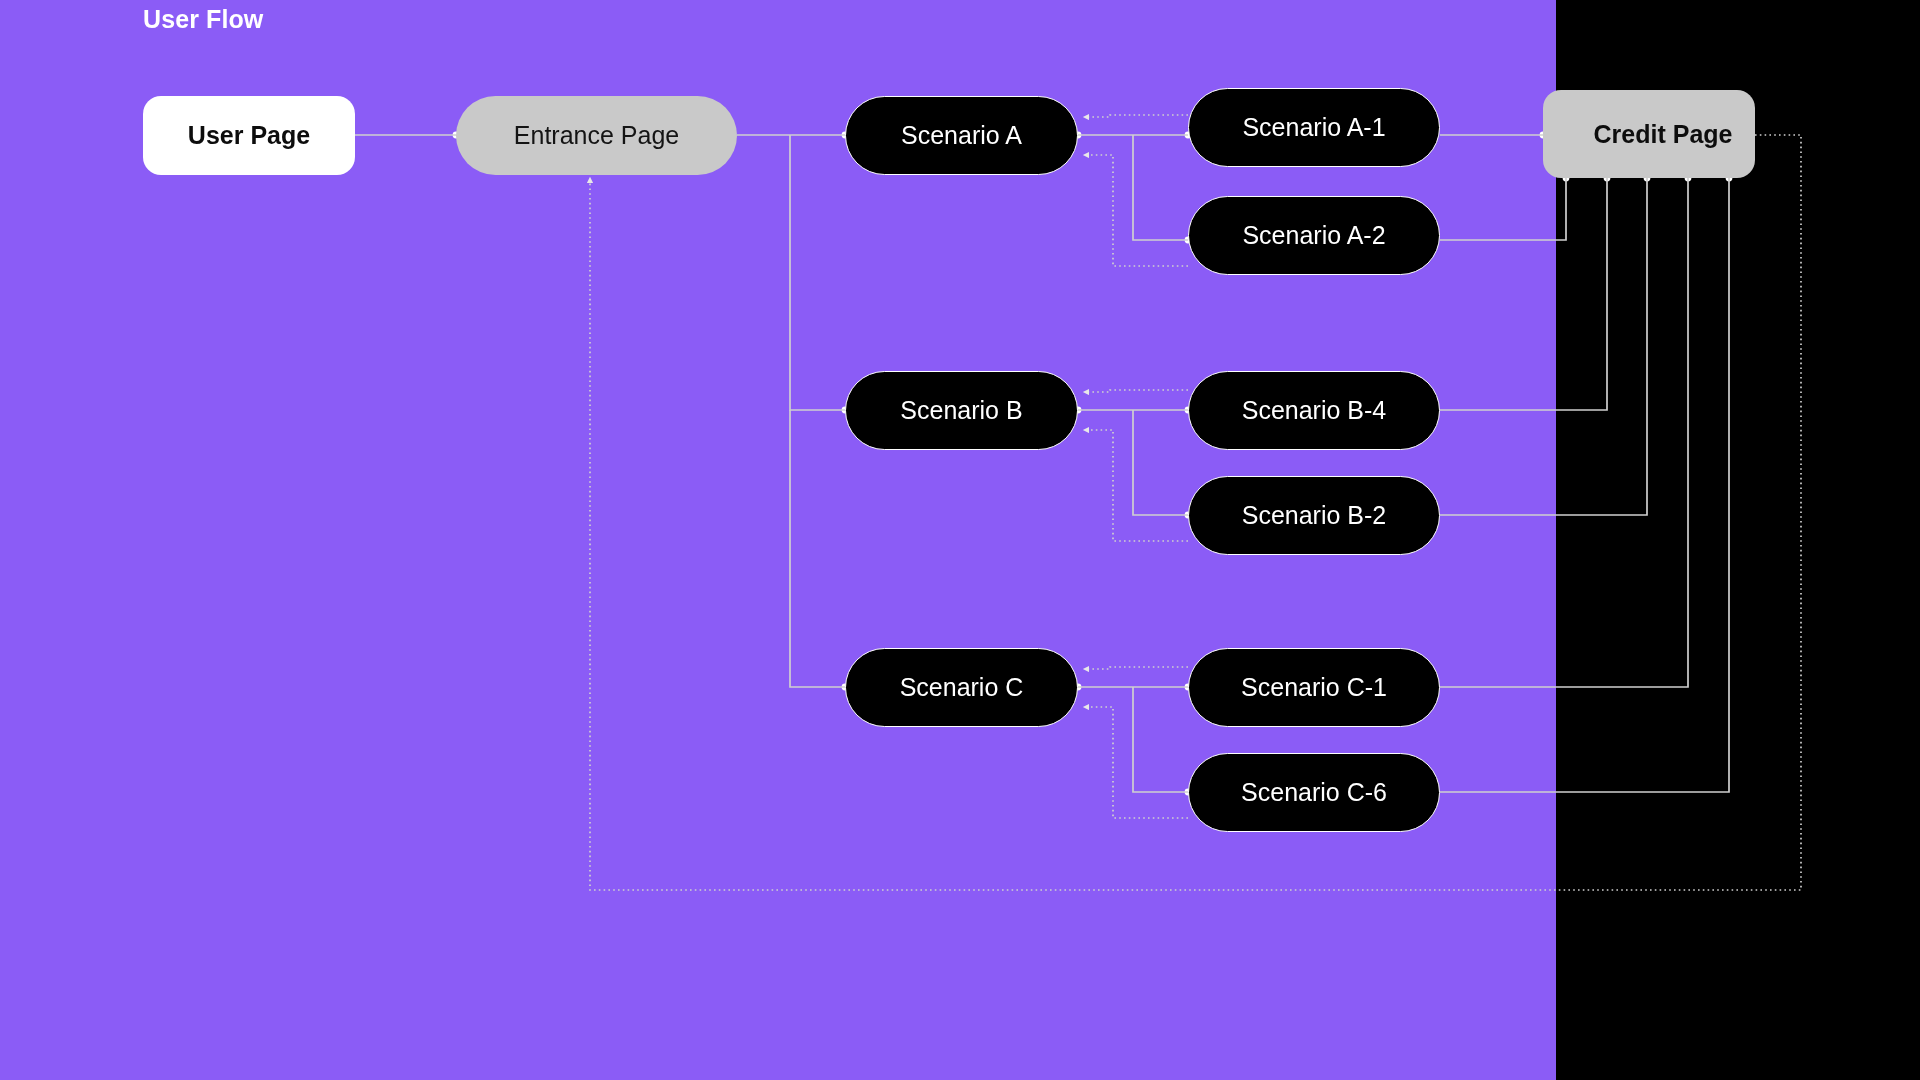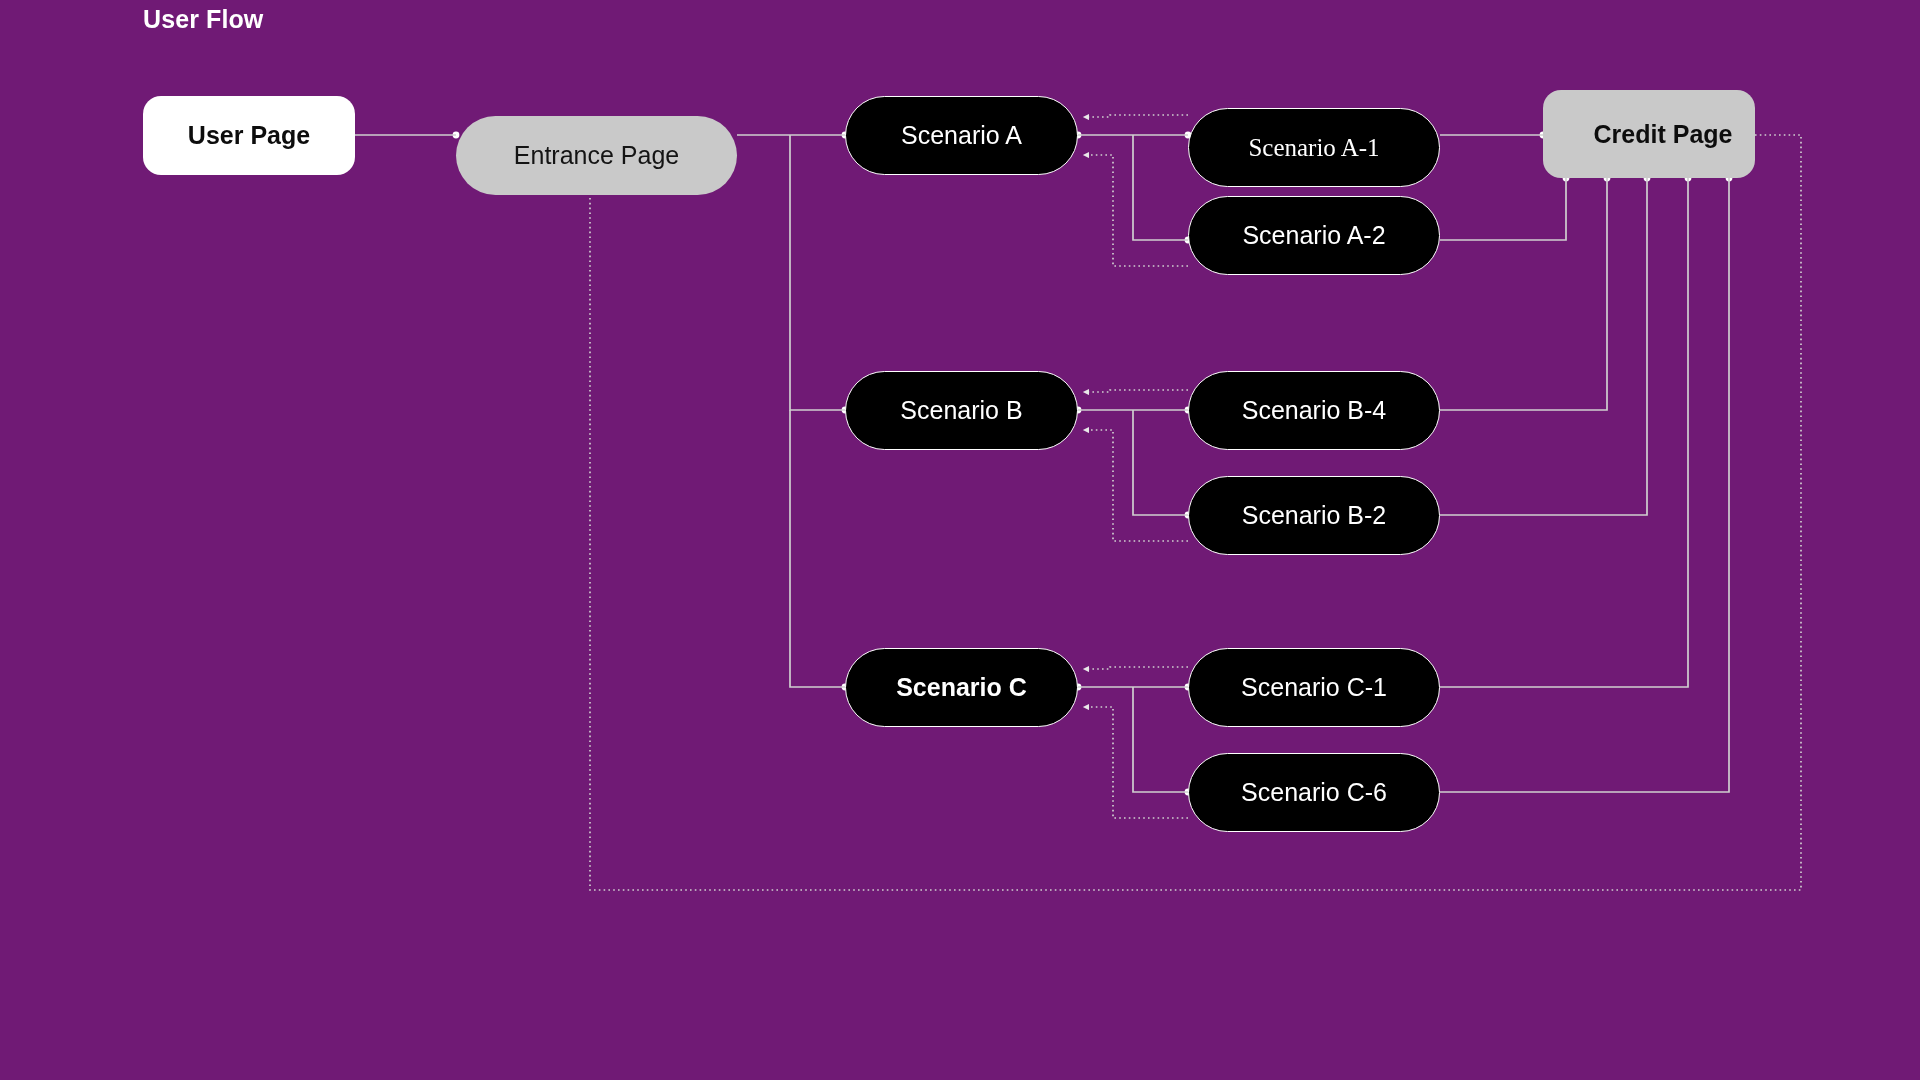--- a/index.html
+++ b/index.html
@@ -7,23 +7,23 @@
     margin: 0;
     padding: 0;
     background: #000000;
     width: 1920px;
     height: 1080px;
     overflow: hidden;
     font-family: "Liberation Sans", "DejaVu Sans", sans-serif;
   }
   #canvas {
     position: relative;
-    width: 1920px;
+    width: 1556px;
     height: 1080px;
-    background: #701a75;
+    background: #8b5cf6;
   }
   #edges {
     position: absolute;
     left: 0; top: 0;
     width: 1920px;
     height: 1080px;
     pointer-events: none;
   }
   .diagram-title {
     position: absolute;
@@ -55,21 +55,20 @@
     font-weight: bold;
     font-size: 25px;
   }
   
   .node.style-gray-pill {
     background: #c9c9c9;
     border-radius: 999px;
     color: #141414;
     font-weight: normal;
     font-size: 25px;
-    margin-top: 20px;
   }
   
   .node.style-gray-rect {
     background: #c9c9c9;
     border-radius: 18px;
     color: #0d0d0d;
     font-weight: bold;
     font-size: 25px;
   }
   
@@ -152,39 +151,39 @@
   <div id="node-layer">
       <div class="node style-white" style="left: 143px; top: 96px; width: 212px; height: 79px;">
         <span class="node-label">User Page</span>
       </div>
       <div class="node style-gray-pill" style="left: 456px; top: 96px; width: 281px; height: 79px;">
         <span class="node-label">Entrance Page</span>
       </div>
       <div class="node style-outline-pill" style="left: 845px; top: 96px; width: 233px; height: 79px;">
         <span class="node-label">Scenario A</span>
       </div>
-      <div class="node style-outline-pill" style="left: 1188px; top: 108px; width: 252px; height: 79px; font-family: Liberation Serif, serif;">
+      <div class="node style-outline-pill" style="left: 1188px; top: 88px; width: 252px; height: 79px;">
         <span class="node-label">Scenario A-1</span>
       </div>
       <div class="node style-outline-pill" style="left: 1188px; top: 196px; width: 252px; height: 79px;">
         <span class="node-label">Scenario A-2</span>
       </div>
       <div class="node style-gray-rect" style="left: 1543px; top: 90px; width: 212px; height: 88px; padding-left: 28px;">
         <span class="node-label">Credit Page</span>
       </div>
       <div class="node style-outline-pill" style="left: 845px; top: 371px; width: 233px; height: 79px;">
         <span class="node-label">Scenario B</span>
       </div>
       <div class="node style-outline-pill" style="left: 1188px; top: 371px; width: 252px; height: 79px;">
         <span class="node-label">Scenario B-4</span>
       </div>
       <div class="node style-outline-pill" style="left: 1188px; top: 476px; width: 252px; height: 79px;">
         <span class="node-label">Scenario B-2</span>
       </div>
-      <div class="node style-outline-pill" style="left: 845px; top: 648px; width: 233px; height: 79px; font-weight: bold;">
+      <div class="node style-outline-pill" style="left: 845px; top: 648px; width: 233px; height: 79px;">
         <span class="node-label">Scenario C</span>
       </div>
       <div class="node style-outline-pill" style="left: 1188px; top: 648px; width: 252px; height: 79px;">
         <span class="node-label">Scenario C-1</span>
       </div>
       <div class="node style-outline-pill" style="left: 1188px; top: 753px; width: 252px; height: 79px;">
         <span class="node-label">Scenario C-6</span>
       </div>
     </div>
 

